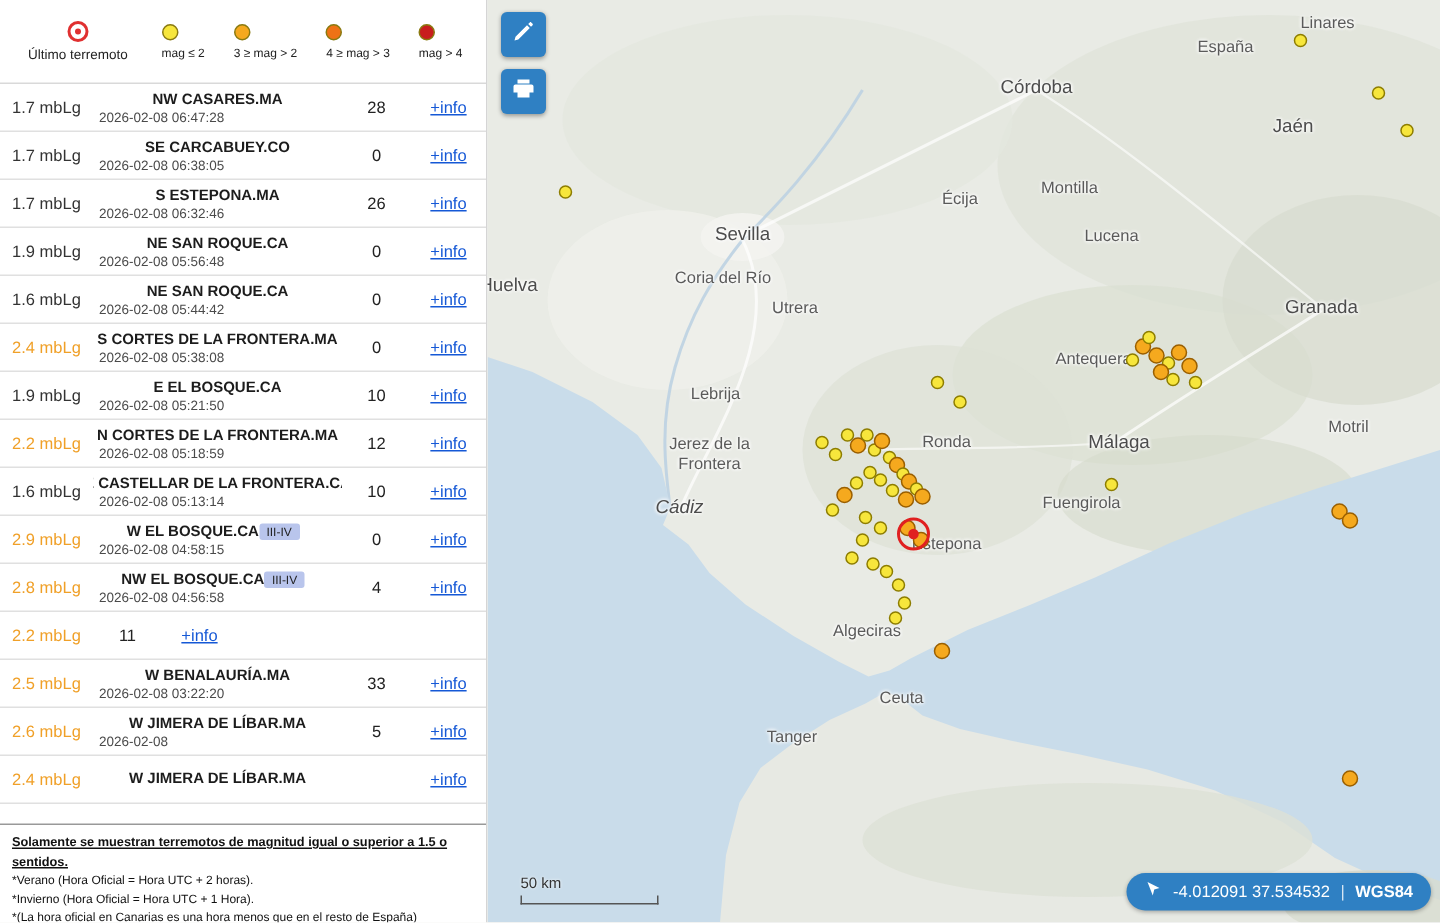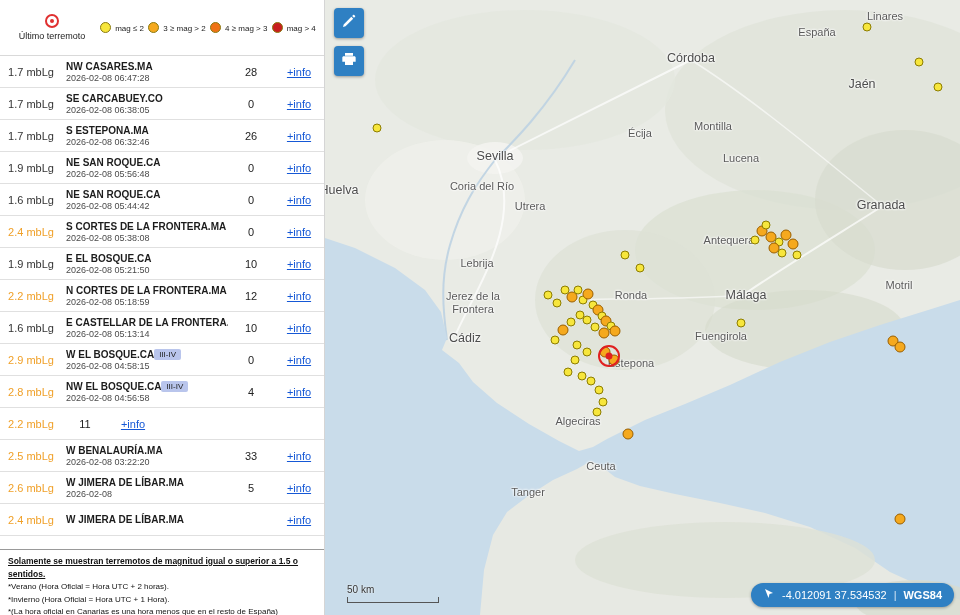--- a/index.html
+++ b/index.html
@@ -13,21 +13,21 @@
 
   .legend { height: 56px; display: flex; align-items: center; padding: 4px 6px;
     border-bottom: 1px solid #d9d9d9; }
   .legend-last { display: flex; flex-direction: column; align-items: center; width: 92px; gap: 3px; }
   .last-icon { width: 14px; height: 14px; border: 2px solid #e03030; border-radius: 50%;
     position: relative; }
   .last-icon::after { content: ""; position: absolute; left: 50%; top: 50%;
     transform: translate(-50%,-50%); width: 4px; height: 4px; background: #e03030; border-radius: 50%; }
   .legend-text { font-size: 9px; color: #222; }
   .legend-items { display: flex; flex: 1; justify-content: space-around; align-items: center; }
-  .legend-item { display: flex; flex-direction: row; align-items: flex-end; gap: 4px; }
+  .legend-item { display: flex; flex-direction: column; align-items: flex-start; gap: 4px; }
   .legend-dot { width: 11px; height: 11px; border-radius: 50%; border: 1px solid #8a7a10; }
   .legend-label { font-size: 8px; color: #222; white-space: nowrap; }
 
   .thead { display: flex; height: 34px; background: #e8e8e8; border-bottom: 1px solid #bfbfbf;
     font-size: 9px; font-weight: bold; color: #333; }
   .th { border-right: 1px solid #c9c9c9; display: flex; align-items: center; justify-content: center;
     text-align: center; }
   .th-mag { width: 62px; }
   .th-loc { flex: 1; flex-direction: column; justify-content: center; padding: 2px 4px; }
   .th-loc-top { font-size: 9px; }
@@ -36,21 +36,21 @@
   .th-prof { width: 46px; }
   .th-info { width: 50px; border-right: none; }
 
   .rows { height: 529px; overflow: hidden; }
   .row { display: flex; height: 32px; border-bottom: 1px solid #e0e0e0; align-items: stretch; }
   .cell { display: flex; align-items: center; }
   .cell.mag { width: 62px; justify-content: center; font-size: 11px; color: #333; }
   .cell.mag.mid { color: #f0a028; }
   .cell.loc { flex: 1; flex-direction: column; align-items: stretch; justify-content: center;
     padding: 2px 4px; overflow: hidden; }
-  .loc-top { display: flex; align-items: center; justify-content: flex-start; }
+  .loc-top { display: flex; align-items: center; justify-content: center; }
   .loc-name { font-size: 10px; font-weight: bold; color: #1c1c1c; white-space: nowrap; }
   .int-badge { font-size: 8px; background: #b9c5ec; color: #222; padding: 1px 5px;
     border-radius: 2px; margin-right: 6px; }
   .loc-time { font-size: 9px; color: #4a4a4a; margin-top: 1px; }
   .cell.depth { width: 46px; justify-content: center; font-size: 11px; color: #222; }
   .cell.info { width: 50px; justify-content: center; }
   .info-link { font-size: 11px; color: #1558d6; text-decoration: underline; }
 
   .panel-footer { position: absolute; left: 0; right: 0; bottom: 0; height: 66px; background: #fff;
     border-top: 1px solid #999; padding: 5px 8px; font-size: 8px; color: #111; line-height: 1.55; }
@@ -385,21 +385,21 @@
         <div class="mlabel" style="left: 205px; top: 206px;">Utrera</div>
         <div class="mlabel b" style="left: 14px; top: 190px;">Huelva</div>
         <div class="mlabel b" style="left: 556px; top: 205px;">Granada</div>
         <div class="mlabel" style="left: 404px; top: 240px;">Antequera</div>
         <div class="mlabel" style="left: 152px; top: 263px;">Lebrija</div>
         <div class="mlabel" style="left: 148px; top: 303px;">Jerez de la
 Frontera</div>
         <div class="mlabel" style="left: 306px; top: 295px;">Ronda</div>
         <div class="mlabel b" style="left: 421px; top: 295px;">Málaga</div>
         <div class="mlabel" style="left: 574px; top: 285px;">Motril</div>
-        <div class="mlabel b" style="left: 140px; top: 338px;">Cádiz</div>
+        <div class="mlabel b" style="left: 128px; top: 338px; font-style: italic;">Cádiz</div>
         <div class="mlabel" style="left: 396px; top: 336px;">Fuengirola</div>
         <div class="mlabel" style="left: 306px; top: 363px;">Estepona</div>
         <div class="mlabel" style="left: 253px; top: 421px;">Algeciras</div>
         <div class="mlabel" style="left: 276px; top: 466px;">Ceuta</div>
         <div class="mlabel" style="left: 203px; top: 492px;">Tanger</div>
       </div>
     <div>
         <div class="marker y" style="left: 542px; top: 27px;"></div>
         <div class="marker y" style="left: 594px; top: 62px;"></div>
         <div class="marker y" style="left: 613px; top: 87px;"></div>

